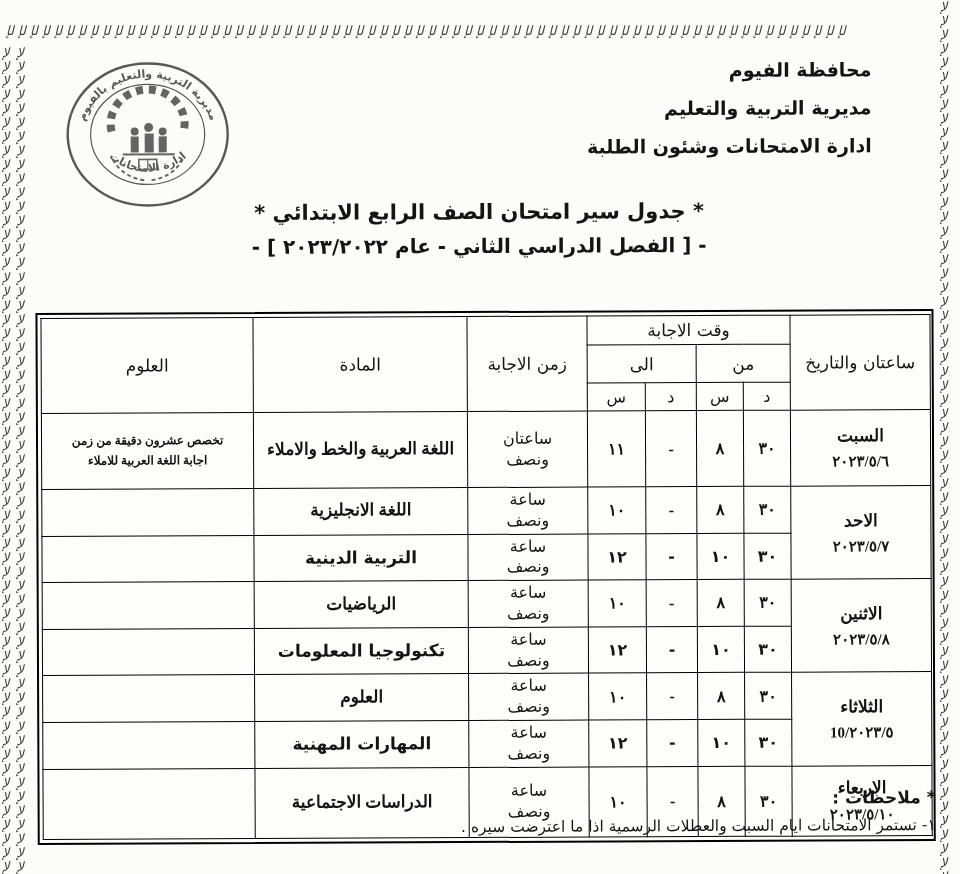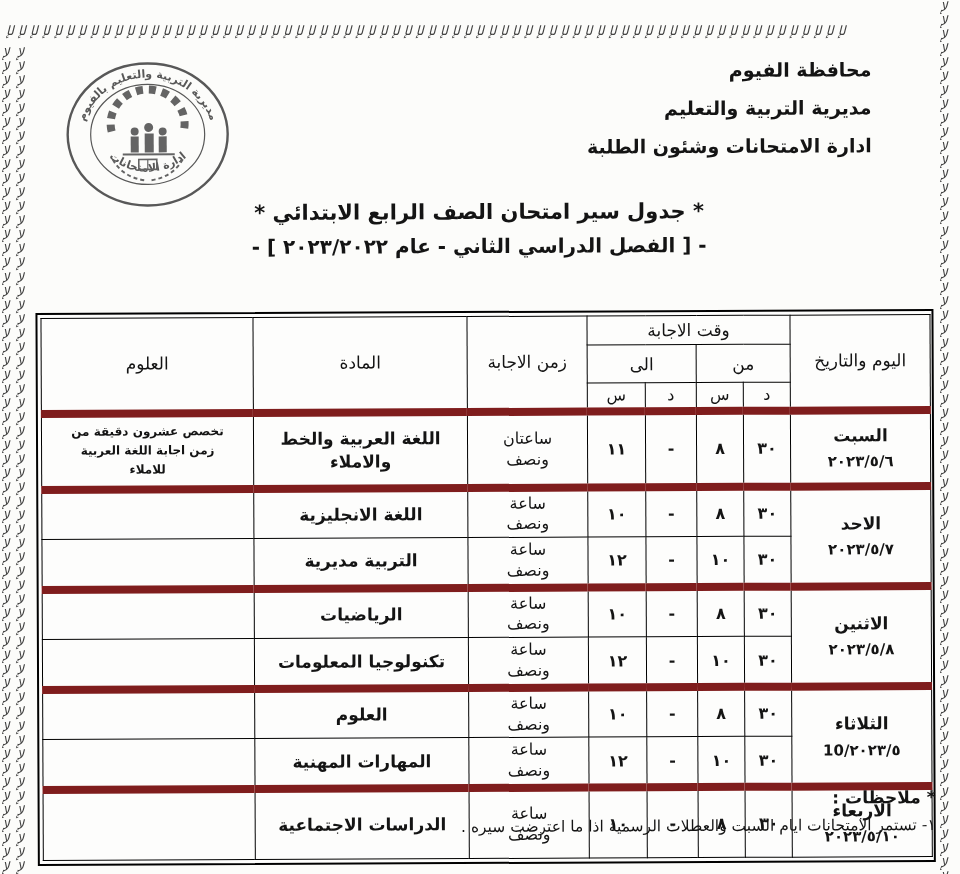--- a/index.html
+++ b/index.html
@@ -32,21 +32,21 @@
   
   .tablewrap{position:absolute;top:311px;left:36px;width:898px;border:2px solid #000;
              padding:3px;box-sizing:border-box;background:#fdfdfc;}
   table{border-collapse:collapse;table-layout:fixed;width:100%;direction:rtl;}
   th,td{border:1.5px solid #000;text-align:center;vertical-align:middle;padding:2px 4px;overflow:hidden;}
   thead th{font-weight:normal;font-size:17px;}
   thead .sub{font-size:16px;}
   tr.hr1{height:29px;} tr.hr2{height:38px;} tr.hr3{height:28px;}
   tbody tr{height:35px;}
   tr.r-sat{height:76px;} tr.r-wed{height:70px;}
-  tr.day-first td{border-top:8px solid #7f1d1d;}
+  tr.day-first td{border-top:1px solid #7f1d1d;font-family:Liberation Serif, serif;}
   .day-cell{font-weight:bold;font-size:17px;line-height:1.6;}
   .day-cell .date{font-size:15px;letter-spacing:1px;}
   .num{font-size:16px;font-weight:600;}
   .dur{font-size:16px;padding:2px 32px;line-height:1.3;}
   .subj{font-size:17px;font-weight:600;line-height:1.35;margin-top:18px;}
   .note-cell{font-size:12px;font-weight:bold;line-height:1.6;padding:2px 24px;}
 
   
   .footnotes{position:absolute;top:789px;right:26px;direction:rtl;text-align:right;}
   .fn-title{font-weight:bold;font-size:17px;}
@@ -110,21 +110,21 @@
             <col style="width:47px">
             <col style="width:47px">
           <col style="width:51px">
             <col style="width:58px">
             <col style="width:120px">
           <col style="width:214px">
             <col style="width:212px">
         </colgroup>
         <thead>
           <tr class="hr1">
-            <th rowspan="3">اليوم والتاريخ</th>
+            <th rowspan="3">ساعتان والتاريخ</th>
             <th colspan="4">وقت الاجابة</th>
             <th rowspan="3">زمن الاجابة</th>
             <th rowspan="3">المادة</th>
             <th rowspan="3">العلوم</th>
           </tr>
           <tr class="hr2">
             <th colspan="2">من</th>
             <th colspan="2">الى</th>
           </tr>
           <tr class="hr3">
@@ -162,21 +162,21 @@
             <td class="dur">ساعة ونصف</td>
             <td class="subj">اللغة الانجليزية</td>
             <td class="note-cell"></td>
           </tr>
           <tr>
             <td class="num">٣٠</td>
             <td class="num">١٠</td>
             <td class="num">-</td>
             <td class="num">١٢</td>
             <td class="dur">ساعة ونصف</td>
-            <td class="subj">التربية مديرية</td>
+            <td class="subj">التربية الدينية</td>
             <td class="note-cell"></td>
           </tr>
 
           <tr class="day-first">
             <td class="day-cell" rowspan="2">
               <div>الاثنين</div>
               <div class="date">٢٠٢٣/٥/٨</div>
             </td>
             <td class="num">٣٠</td>
             <td class="num">٨</td>

